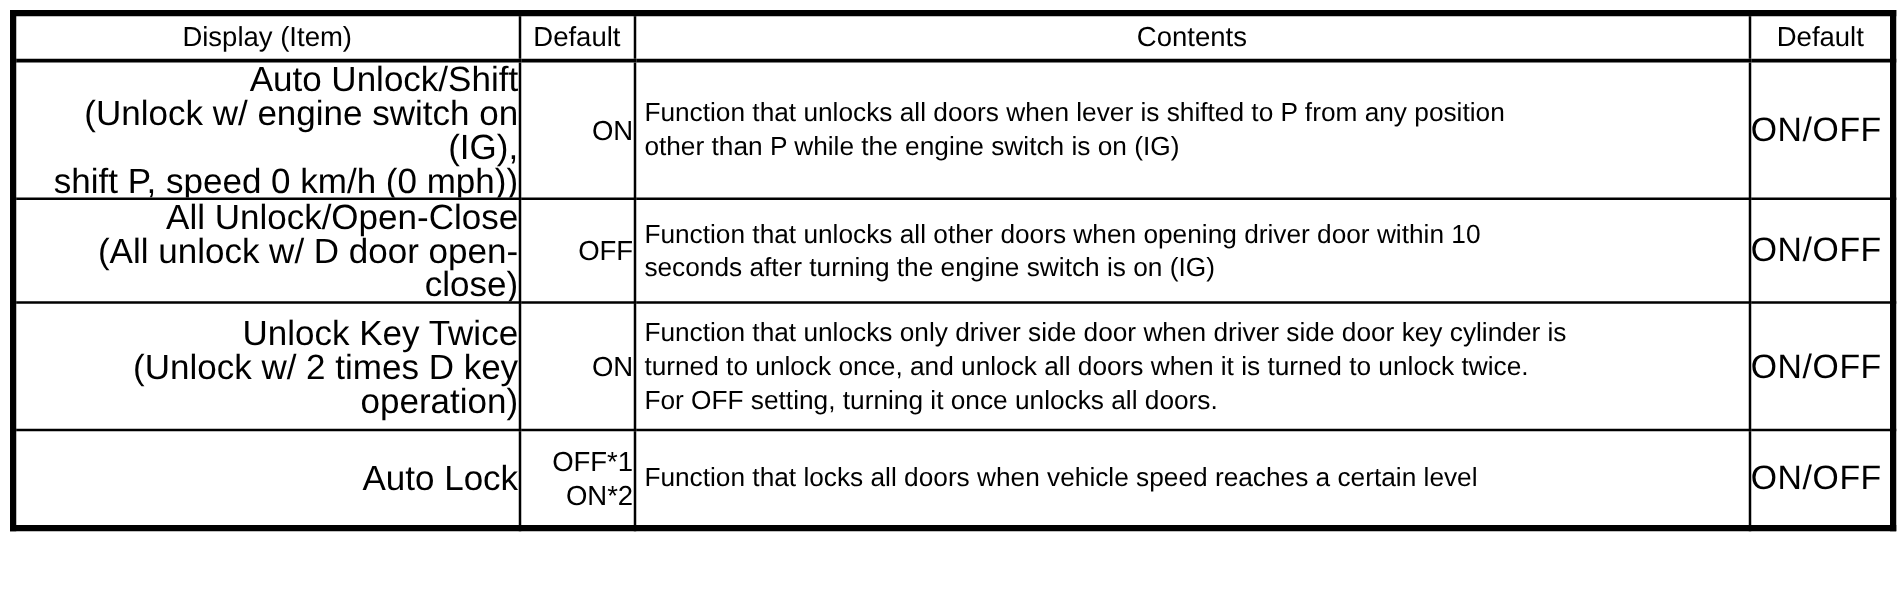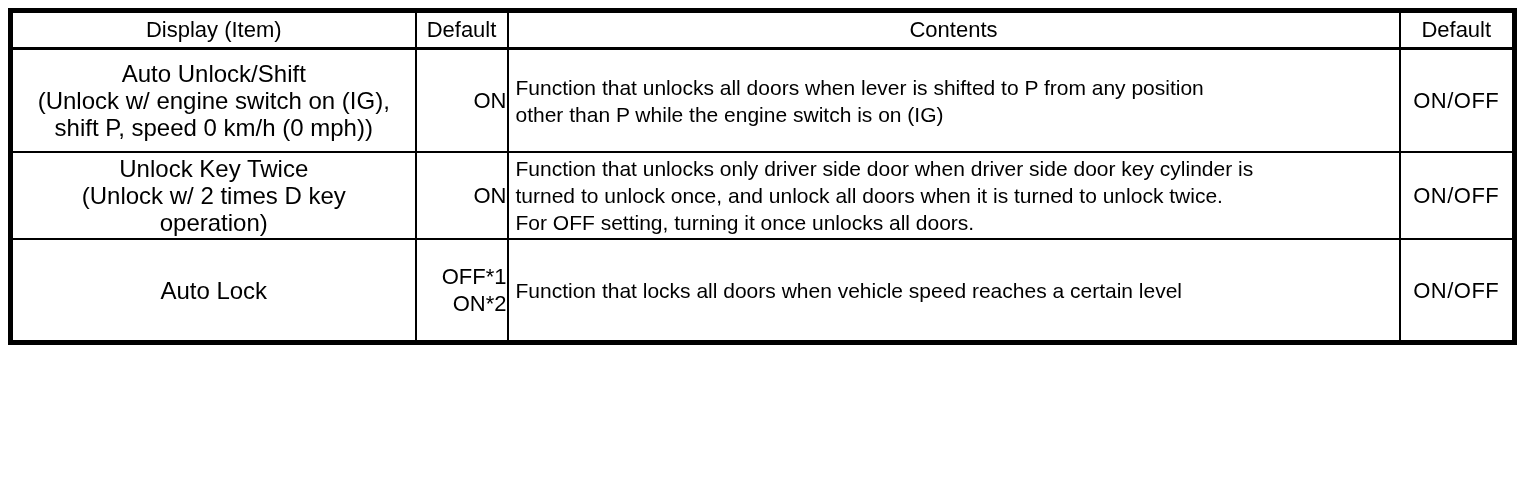--- a/index.html
+++ b/index.html
@@ -48,37 +48,37 @@
     font-size: 21px;
     line-height: 27px;
   }
   tbody tr:nth-child(1) td { height: 97px; }
   tbody tr:nth-child(2) td { height: 70px; }
   tbody tr:nth-child(3) td { height: 96px; margin-top: 40px; }
   tbody tr:nth-child(4) td { height: 71px; }
   tbody tr:nth-child(5) td { height: 67px; }
 
   td.cell-display {
-    text-align: center;
+    text-align: right;
     white-space: pre-line;
-    font-size: 24px;
+    font-size: 28px;
   }
   td.cell-default {
     text-align: right;
     white-space: pre-line;
     font-size: 22px;
   }
   td.cell-contents {
     text-align: left;
     white-space: pre-line;
     padding: 2px 4px 2px 7px;
   }
   td.cell-setting {
-    text-align: center;
-    font-size: 22px;
+    text-align: left;
+    font-size: 27px;
     letter-spacing: 0.5px;
   }
 </style>
 </head>
 <body>
 
 <div class="page">
   <table class="settings-table">
     <colgroup>
       <col class="c-display">
@@ -98,20 +98,28 @@
       <tr>
         <td class="cell-display">Auto Unlock/Shift
 (Unlock w/ engine switch on (IG),
 shift P, speed 0 km/h (0 mph))</td>
         <td class="cell-default">ON</td>
         <td class="cell-contents">Function that unlocks all doors when lever is shifted to P from any position
 other than P while the engine switch is on (IG)</td>
         <td class="cell-setting">ON/OFF</td>
       </tr>
       <tr>
+        <td class="cell-display">All Unlock/Open-Close
+(All unlock w/ D door open-close)</td>
+        <td class="cell-default">OFF</td>
+        <td class="cell-contents">Function that unlocks all other doors when opening driver door within 10
+seconds after turning the engine switch is on (IG)</td>
+        <td class="cell-setting">ON/OFF</td>
+      </tr>
+      <tr>
         <td class="cell-display">Unlock Key Twice
 (Unlock w/ 2 times D key
 operation)</td>
         <td class="cell-default">ON</td>
         <td class="cell-contents">Function that unlocks only driver side door when driver side door key cylinder is
 turned to unlock once, and unlock all doors when it is turned to unlock twice.
 For OFF setting, turning it once unlocks all doors.</td>
         <td class="cell-setting">ON/OFF</td>
       </tr>
       <tr>

